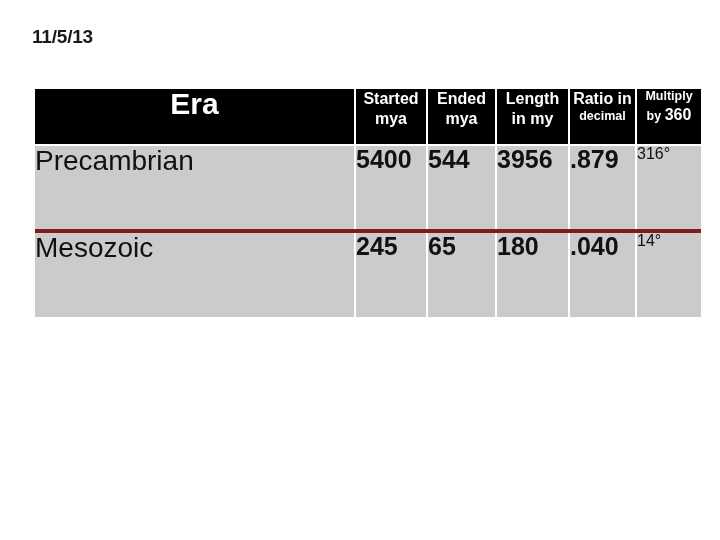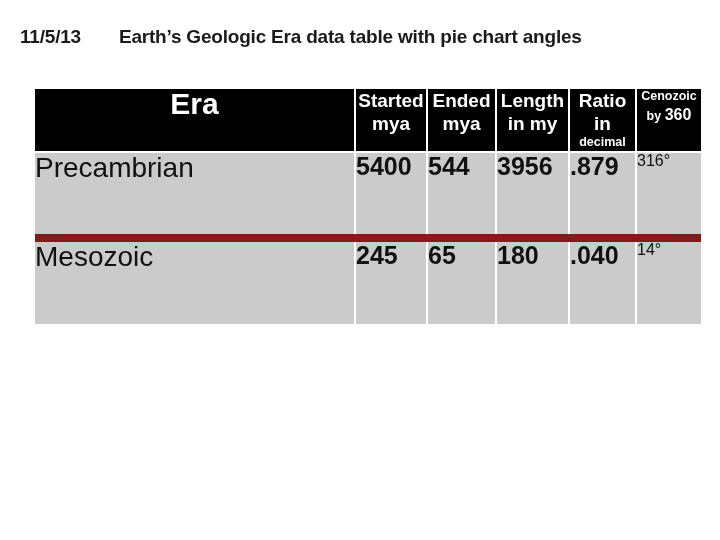--- a/index.html
+++ b/index.html
@@ -19,21 +19,21 @@
   #slide-title-row {
     position: absolute;
     left: 0;
     top: 26px;
     width: 720px;
     height: 34px;
     display: flex;
     align-items: flex-start;
   }
   #slide-date {
-    margin-left: 20px;
+    margin-left: 32px;
     font-size: 19px;
     font-weight: bold;
     color: #1a1a1a;
     letter-spacing: -0.2px;
     white-space: nowrap;
   }
   #slide-heading {
     margin-left: 38px;
     font-size: 19px;
     font-weight: bold;
@@ -77,21 +77,21 @@
     vertical-align: middle;
   }
   thead th:last-child { border-right: none; }
 
   .hdr-era {
     font-size: 30px;
     font-weight: bold;
     line-height: 1;
   }
   .hdr-small {
-    font-size: 19px;
+    font-size: 16px;
     font-weight: bold;
     line-height: 1.22;
     padding: 0 3px;
   }
   .hdr-small .ln { display: block; }
   .hdr-xsmall-line {
     font-size: 12.5px;
     font-weight: bold;
     display: block;
     line-height: 1.25;
@@ -106,21 +106,21 @@
     font-size: 16px;
     font-weight: bold;
   }
 
   
   tbody tr { height: 86px; }
   tbody tr.band-dark td { background: #cbcbcb; }
   tbody tr.band-light td { background: #e8e8e8; }
   tbody td {
     border-right: 2px solid #ffffff;
-    border-bottom: 8px solid #7f1d1d;
+    border-bottom: 4px solid #7f1d1d;
     color: #111111;
   }
   tbody tr:last-child td { border-bottom: none; }
   tbody td:last-child { border-right: none; }
 
   .cell-era {
     font-size: 28px;
     font-weight: 300;
     padding: 10px 0 0 9px;
     line-height: 1.05;
@@ -139,21 +139,20 @@
     padding: 15px 0 0 8px;
     line-height: 1.05;
     white-space: nowrap;
   }
 </style>
 </head>
 <body>
 
 <div id="slide-title-row">
   <span id="slide-date">11/5/13</span>
-  <span id="slide-heading">Earth’s Geologic Era data table with pie chart angles</span>
 </div>
 
 <table id="era-table">
   <colgroup>
     <col class="col-era">
     <col class="col-started">
     <col class="col-ended">
     <col class="col-length">
     <col class="col-ratio">
     <col class="col-mult">
@@ -171,21 +170,21 @@
       </th>
       <th class="hdr-small">
         <span class="ln">Length</span>
         <span class="ln">in my</span>
       </th>
       <th>
         <span class="hdr-small" style="display:block;">Ratio in</span>
         <span class="hdr-xsmall-line">decimal</span>
       </th>
       <th>
-        <span class="hdr-xsmall-line">Cenozoic</span>
+        <span class="hdr-xsmall-line">Multiply</span>
         <span class="hdr-mult-line2"><span>by </span><span class="big">360</span></span>
       </th>
     </tr>
   </thead>
   <tbody>
     <tr class="band-dark">
       <td class="cell-era">Precambrian</td>
       <td class="cell-num">5400</td>
       <td class="cell-num">544</td>
       <td class="cell-num">3956</td>

